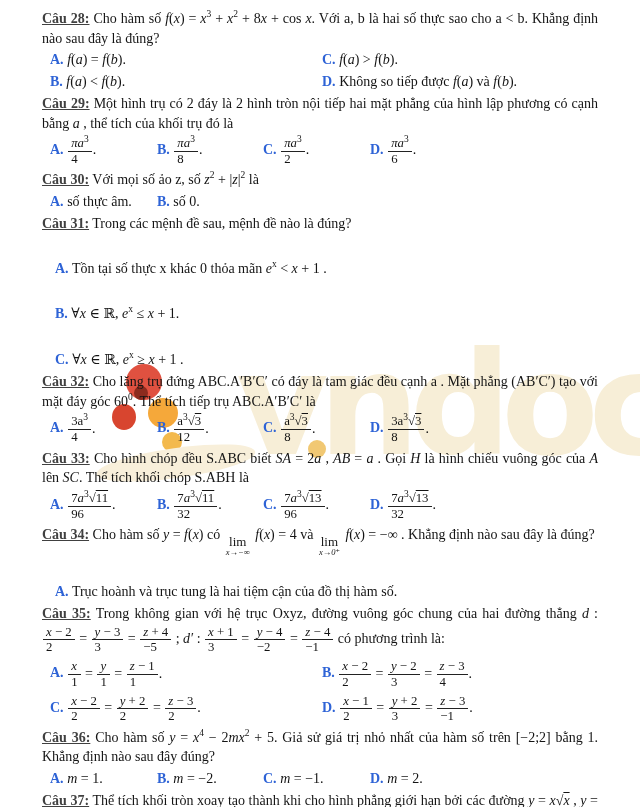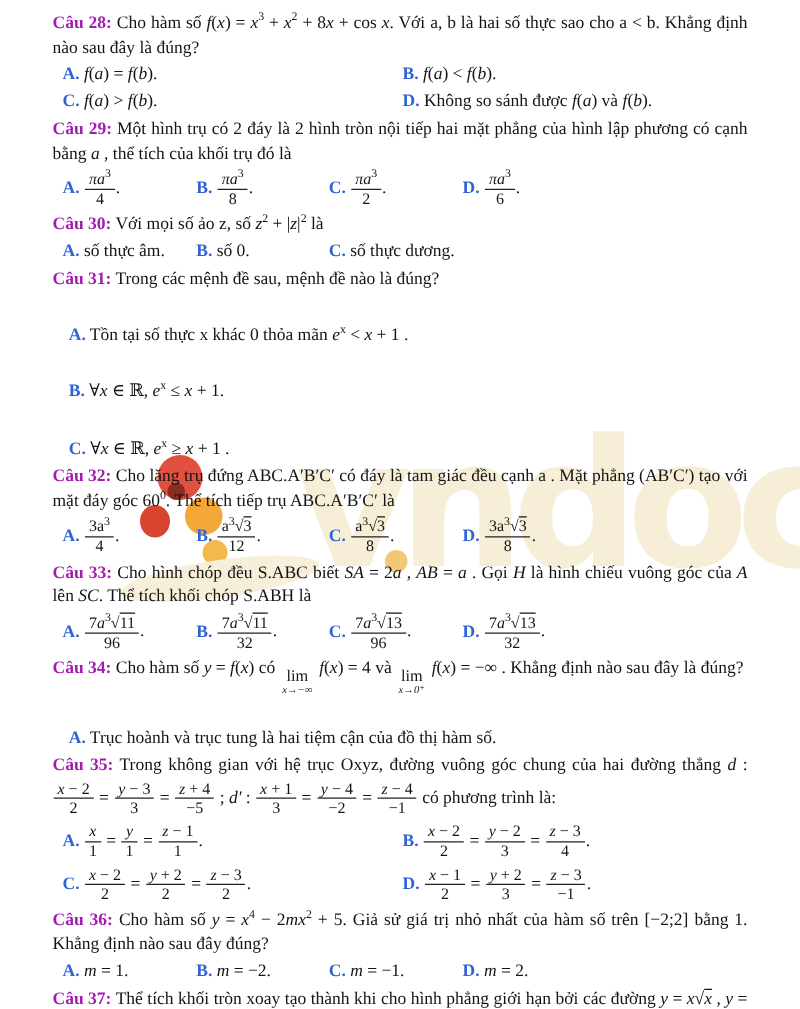--- a/index.html
+++ b/index.html
@@ -24,32 +24,32 @@
   .m3{left:2px;top:62px;width:24px;height:26px;background:#d8452f;}
   .m4{left:52px;top:90px;width:20px;height:20px;background:#f3b94d;}
   .m5{left:-14px;top:106px;width:160px;height:30px;background:#f8efda;transform:rotate(-8deg);border-radius:50%;}
   .m6{left:24px;top:44px;width:14px;height:14px;background:#8c2b1e;}
   .wm-dot{position:absolute;left:308px;top:440px;width:18px;height:18px;border-radius:50%;background:#f1c873;}
 
   
   .content{position:relative;z-index:1;padding:9px 42px 0 42px;}
   .q{margin-bottom:2px;}
   p.q-head{margin:0;text-align:justify;line-height:19.5px;}
-  .q-label{color:#a21caf;font-weight:bold;}
+  .q-label{color:#404040;font-weight:bold;text-decoration:underline;}
   .letter{color:#2e63d6;font-weight:bold;}
 
   .opts{margin-top:1px;}
   .opts.cols4{display:grid;grid-template-columns:107px 106px 107px auto;margin-left:8px;align-items:center;}
   .opts.cols2{display:grid;grid-template-columns:272px auto;margin-left:8px;align-items:center;}
   .opts.list .opt{display:block;margin-left:13px;margin-top:24px;}
   .opt{line-height:19.5px;padding:1px 0;}
 
   .mi{font-style:italic;}
   sup.msup{font-size:9.5px;line-height:0;vertical-align:super;}
-  .frac{display:inline-block;vertical-align:middle;text-align:center;font-size:12.8px;line-height:1.15;margin:1px 1px;}
+  .frac{display:inline-block;vertical-align:middle;font-size:12.8px;line-height:1.15;margin:1px 1px;}
   .fn{display:block;padding:0 3px;}
   .fd{display:block;border-top:1px solid #222;padding:0 3px;}
   .sqrt{white-space:nowrap;}
   .rad{text-decoration:overline;}
   .lim{display:inline-flex;flex-direction:column;align-items:center;vertical-align:-7px;line-height:1;margin:0 2px;}
   .limtop{font-size:13px;}
   .limsub{font-size:8.5px;font-style:italic;}
 </style>
 </head>
 <body>
@@ -67,42 +67,41 @@
       <div class="m6"></div>
     </div>
     <div class="wm-dot"></div>
   </div>
 
   <div class="content">
   <div class="q">
     <p class="q-head"><b class="q-label">Câu 28:</b> <span class="q-body"><span class="tx">Cho hàm số </span><span class="mi">f</span><span class="tx">(</span><span class="mi">x</span><span class="tx">) = </span><span class="mi">x</span><sup class="msup">3</sup><span class="tx"> + </span><span class="mi">x</span><sup class="msup">2</sup><span class="tx"> + 8</span><span class="mi">x</span><span class="tx"> + cos </span><span class="mi">x</span><span class="tx">. Với a, b là hai số thực sao cho a &lt; b. Khẳng định nào sau đây là đúng?</span></span></p>
     <div class="opts cols2">
           <span class="opt"><span class="letter">A.</span> <span class="obody"><span class="mi">f</span><span class="tx">(</span><span class="mi">a</span><span class="tx">) = </span><span class="mi">f</span><span class="tx">(</span><span class="mi">b</span><span class="tx">).</span></span></span>
+          <span class="opt"><span class="letter">C.</span> <span class="obody"><span class="mi">f</span><span class="tx">(</span><span class="mi">a</span><span class="tx">) &gt; </span><span class="mi">f</span><span class="tx">(</span><span class="mi">b</span><span class="tx">).</span></span></span>
           <span class="opt"><span class="letter">B.</span> <span class="obody"><span class="mi">f</span><span class="tx">(</span><span class="mi">a</span><span class="tx">) &lt; </span><span class="mi">f</span><span class="tx">(</span><span class="mi">b</span><span class="tx">).</span></span></span>
-          <span class="opt"><span class="letter">C.</span> <span class="obody"><span class="mi">f</span><span class="tx">(</span><span class="mi">a</span><span class="tx">) &gt; </span><span class="mi">f</span><span class="tx">(</span><span class="mi">b</span><span class="tx">).</span></span></span>
-          <span class="opt"><span class="letter">D.</span> <span class="obody"><span class="tx">Không so sánh được </span><span class="mi">f</span><span class="tx">(</span><span class="mi">a</span><span class="tx">) và </span><span class="mi">f</span><span class="tx">(</span><span class="mi">b</span><span class="tx">).</span></span></span>
+          <span class="opt"><span class="letter">D.</span> <span class="obody"><span class="tx">Không so tiếp được </span><span class="mi">f</span><span class="tx">(</span><span class="mi">a</span><span class="tx">) và </span><span class="mi">f</span><span class="tx">(</span><span class="mi">b</span><span class="tx">).</span></span></span>
         </div>
   </div>
 
   <div class="q">
     <p class="q-head"><b class="q-label">Câu 29:</b> <span class="q-body"><span class="tx">Một hình trụ có 2 đáy là 2 hình tròn nội tiếp hai mặt phẳng của hình lập phương có cạnh bằng </span><span class="mi">a</span><span class="tx"> , thể tích của khối trụ đó là</span></span></p>
     <div class="opts cols4">
           <span class="opt"><span class="letter">A.</span> <span class="obody"><span class="frac"><span class="fn"><span class="mi">πa</span><sup class="msup">3</sup></span><span class="fd"><span class="tx">4</span></span></span><span class="tx">.</span></span></span>
           <span class="opt"><span class="letter">B.</span> <span class="obody"><span class="frac"><span class="fn"><span class="mi">πa</span><sup class="msup">3</sup></span><span class="fd"><span class="tx">8</span></span></span><span class="tx">.</span></span></span>
           <span class="opt"><span class="letter">C.</span> <span class="obody"><span class="frac"><span class="fn"><span class="mi">πa</span><sup class="msup">3</sup></span><span class="fd"><span class="tx">2</span></span></span><span class="tx">.</span></span></span>
           <span class="opt"><span class="letter">D.</span> <span class="obody"><span class="frac"><span class="fn"><span class="mi">πa</span><sup class="msup">3</sup></span><span class="fd"><span class="tx">6</span></span></span><span class="tx">.</span></span></span>
         </div>
   </div>
 
   <div class="q">
     <p class="q-head"><b class="q-label">Câu 30:</b> <span class="q-body"><span class="tx">Với mọi số ảo z, số </span><span class="mi">z</span><sup class="msup">2</sup><span class="tx"> + |</span><span class="mi">z</span><span class="tx">|</span><sup class="msup">2</sup><span class="tx"> là</span></span></p>
     <div class="opts cols4">
           <span class="opt"><span class="letter">A.</span> <span class="obody"><span class="tx">số thực âm.</span></span></span>
           <span class="opt"><span class="letter">B.</span> <span class="obody"><span class="tx">số 0.</span></span></span>
-          <span class="opt"><span class="letter">C.</span> <span class="obody"><span class="tx">số thực dương.</span></span></span>
         </div>
   </div>
 
   <div class="q">
     <p class="q-head"><b class="q-label">Câu 31:</b> <span class="q-body"><span class="tx">Trong các mệnh đề sau, mệnh đề nào là đúng?</span></span></p>
     <div class="opts list">
           <span class="opt"><span class="letter">A.</span> <span class="obody"><span class="tx">Tồn tại số thực x khác 0 thỏa mãn </span><span class="mi">e</span><sup class="msup">x</sup><span class="tx"> &lt; </span><span class="mi">x</span><span class="tx"> + 1 .</span></span></span>
           <span class="opt"><span class="letter">B.</span> <span class="obody"><span class="tx">∀</span><span class="mi">x</span><span class="tx"> ∈ ℝ, </span><span class="mi">e</span><sup class="msup">x</sup><span class="tx"> ≤ </span><span class="mi">x</span><span class="tx"> + 1.</span></span></span>
           <span class="opt"><span class="letter">C.</span> <span class="obody"><span class="tx">∀</span><span class="mi">x</span><span class="tx"> ∈ ℝ, </span><span class="mi">e</span><sup class="msup">x</sup><span class="tx"> ≥ </span><span class="mi">x</span><span class="tx"> + 1 .</span></span></span>
         </div>

